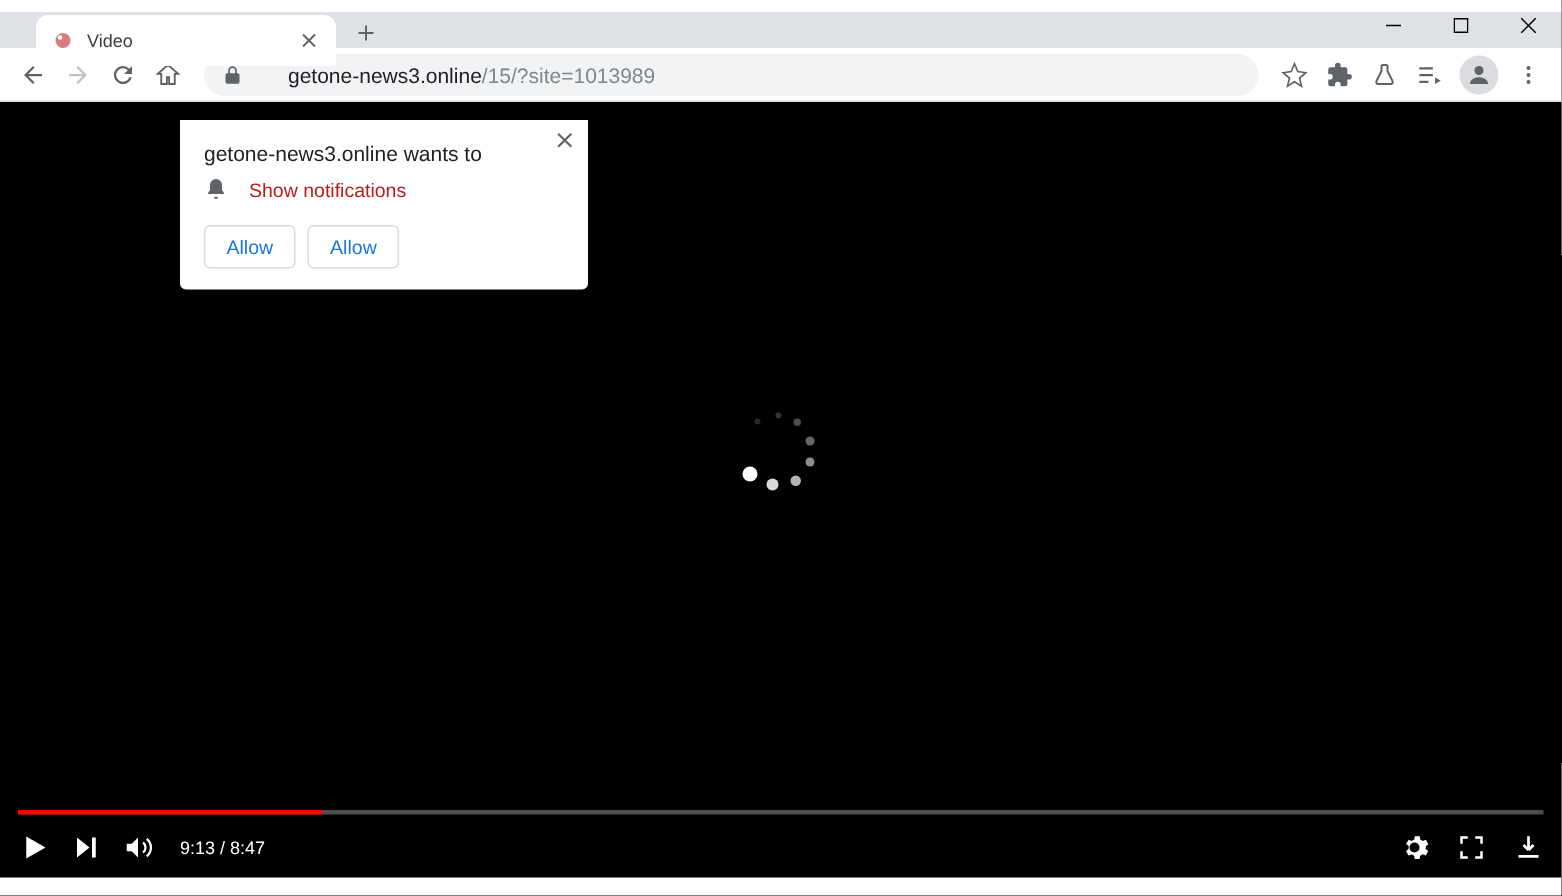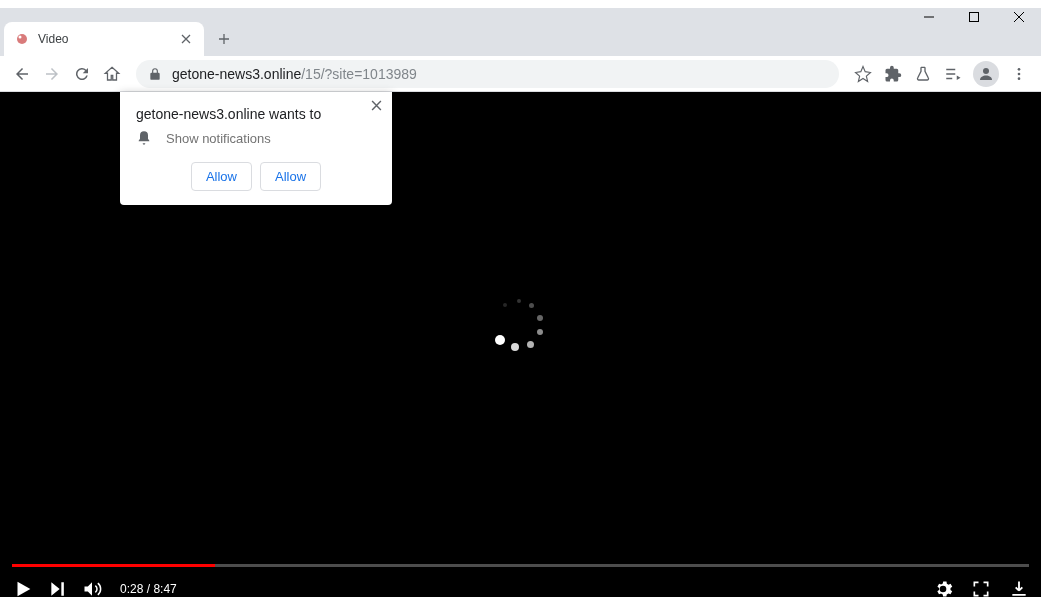--- a/index.html
+++ b/index.html
@@ -2,56 +2,56 @@
 <html><head>
   <meta charset="utf-8">
   <style>
     * { margin: 0; padding: 0; box-sizing: border-box; font-family: 'Segoe UI', Tahoma, sans-serif; }
     body { width: 1041px; height: 597px; background: #fff; overflow: hidden; position: relative; }
     
     
     .titlebar { height: 8px; background: #fff; }
     
     
-    .tabbar { height: 48px; background: #dee1e6; display: flex; align-items: flex-end; padding-left: 4px; }
+    .tabbar { height: 24px; background: #dee1e6; display: flex; padding-left: 24px; }
     .tab { background: #fff; height: 34px; width: 200px; display: flex; align-items: center; padding: 0 10px; border-radius: 8px 8px 0 0; position: relative; margin-top: 2px; }
     .tab-favicon { width: 16px; height: 16px; margin-right: 8px; display: flex; align-items: center; justify-content: center; }
     .tab-title { flex: 1; font-size: 12px; color: #3c4043; white-space: nowrap; overflow: hidden; text-overflow: ellipsis; }
     .tab-close { width: 16px; height: 16px; display: flex; align-items: center; justify-content: center; color: #5f6368; cursor: pointer; border-radius: 50%; }
     .newtab { width: 28px; height: 28px; display: flex; align-items: center; justify-content: center; margin-left: 6px; margin-bottom: 3px; color: #5f6368; cursor: pointer; border-radius: 50%; }
     
     
     .window-controls { position: absolute; top: 0; right: 0; display: flex; height: 34px; }
     .win-btn { width: 45px; display: flex; align-items: center; justify-content: center; color: #000; cursor: pointer; }
     
     
     .toolbar { height: 36px; background: #fff; border-bottom: 1px solid #dadce0; display: flex; align-items: center; padding: 0 8px; gap: 2px; }
     .nav-btn { width: 28px; height: 28px; display: flex; align-items: center; justify-content: center; color: #5f6368; cursor: pointer; border-radius: 50%; }
     .nav-btn.disabled { color: #bdc1c6; cursor: default; }
     
-    .omnibox { flex: 1; height: 28px; background: #f1f3f4; border-radius: 14px; display: flex; align-items: center; padding: 0 12px; margin: 0 8px; }
+    .omnibox { flex: 1; height: 28px; background: #f1f3f4; border-radius: 14px; display: flex; align-items: center; padding: 0 12px; margin: 0 8px; gap: 20px; }
     .omnibox-lock { color: #5f6368; margin-right: 10px; display: flex; }
     .omnibox-url { font-size: 14px; color: #202124; flex: 1; }
     .omnibox-url .path { color: #80868b; }
     
     .toolbar-right { display: flex; align-items: center; gap: 2px; }
     .tool-btn { width: 28px; height: 28px; display: flex; align-items: center; justify-content: center; color: #5f6368; cursor: pointer; border-radius: 50%; }
     .avatar { width: 26px; height: 26px; background: #dadce0; border-radius: 50%; display: flex; align-items: center; justify-content: center; color: #5f6368; margin: 0 4px; }
     
     
     .content { position: relative; height: calc(597px - 8px - 36px - 36px); background: #000; }
     
     
-    .notif-popup { position: absolute; top: 0; left: 120px; width: 272px; background: #fff; border-radius: 0 0 4px 4px; box-shadow: 0 2px 10px rgba(0,0,0,0.3); z-index: 100; padding: 14px 16px 14px 16px; }
+    .notif-popup { position: absolute; top: 12px; left: 120px; width: 272px; background: #fff; border-radius: 0 0 4px 4px; box-shadow: 0 2px 10px rgba(0,0,0,0.3); z-index: 100; padding: 14px 16px 14px 16px; }
     .notif-close { position: absolute; top: 8px; right: 10px; color: #5f6368; cursor: pointer; font-size: 14px; }
     .notif-title { font-size: 14px; color: #202124; margin-bottom: 8px; }
     .notif-body { display: flex; align-items: center; gap: 14px; margin-bottom: 16px; }
     .notif-bell { color: #5f6368; }
-    .notif-text { font-size: 13px; color: #737373; }
-    .notif-buttons { display: flex; justify-content: center; gap: 8px; }
+    .notif-text { font-size: 13px; color: #b91c1c; }
+    .notif-buttons { display: flex; justify-content: flex-start; gap: 8px; }
     .notif-btn { padding: 6px 14px; border: 1px solid #dadce0; background: #fff; color: #1a73e8; font-size: 13px; border-radius: 4px; cursor: pointer; }
     
     
     .spinner { position: absolute; top: 45%; left: 50%; transform: translate(-50%, -50%); width: 56px; height: 56px; }
     .spinner-dot { position: absolute; border-radius: 50%; background: #fff; }
     
     
     .progress-bar { position: absolute; bottom: 42px; left: 12px; right: 12px; height: 3px; background: rgba(255,255,255,0.3); cursor: pointer; }
     .progress-fill { height: 100%; width: 20%; background: #ff0000; position: relative; }
     
@@ -230,21 +230,21 @@
             <path d="M4 4l10 8-10 8zM16 4h3v16h-3z" fill="currentColor"></path>
           </svg>
       </span>
       <span class="vc-btn">
         <svg width="20" height="20" viewBox="0 0 24 24">
             <path d="M3 9v6h4l5 5V4L7 9H3z" fill="currentColor"></path>
             <path d="M16 8a5 5 0 0 1 0 8M19 5a9 9 0 0 1 0 14" fill="none" stroke="currentColor" stroke-width="1.8"></path>
           </svg>
       </span>
       <span class="vc-time">
-        <span>0:28</span> / <span>8:47</span>
+        <span>9:13</span> / <span>8:47</span>
       </span>
     </div>
     <div class="vc-right">
       <span class="vc-btn">
         <svg width="20" height="20" viewBox="0 0 24 24">
             <path d="M12 8a4 4 0 1 0 0 8 4 4 0 0 0 0-8zm9 4a7 7 0 0 1-.1 1.2l2.1 1.6-2 3.5-2.5-1a7 7 0 0 1-2 1.2l-.4 2.6h-4l-.4-2.6a7 7 0 0 1-2-1.2l-2.5 1-2-3.5 2.1-1.6A7 7 0 0 1 7.3 12a7 7 0 0 1 .1-1.2L5.3 9.2l2-3.5 2.5 1a7 7 0 0 1 2-1.2L12.2 3h4l.4 2.6a7 7 0 0 1 2 1.2l2.5-1 2 3.5-2.1 1.6z" fill="currentColor"></path>
           </svg>
       </span>
       <span class="vc-btn">
         <svg width="20" height="20" viewBox="0 0 24 24">

